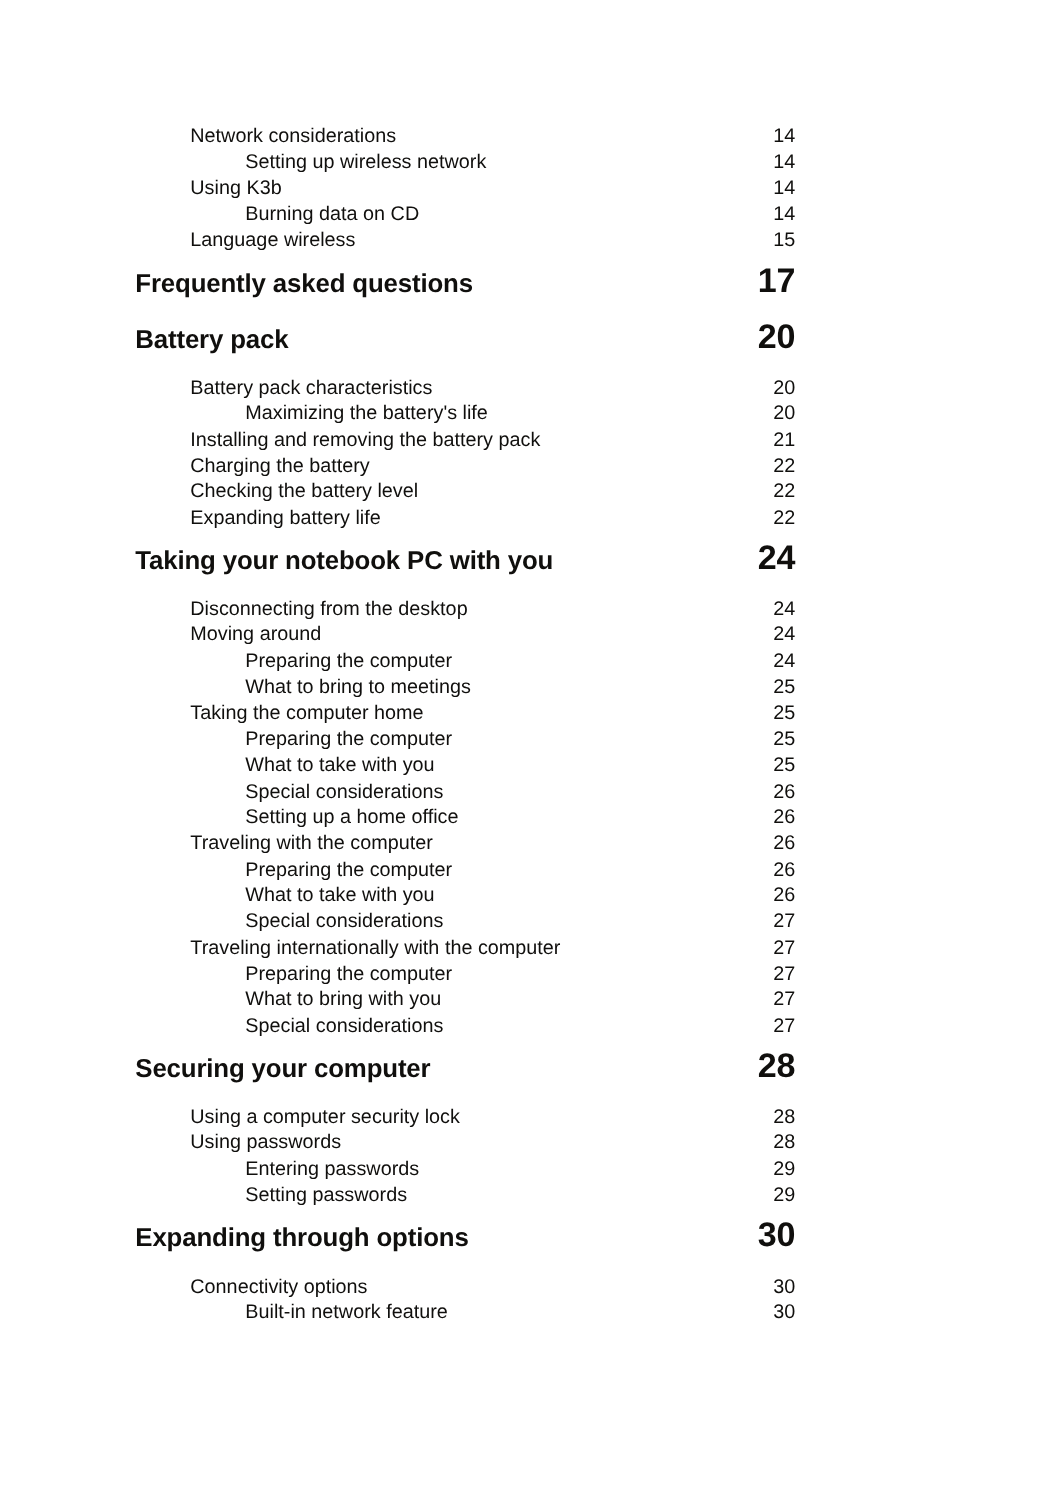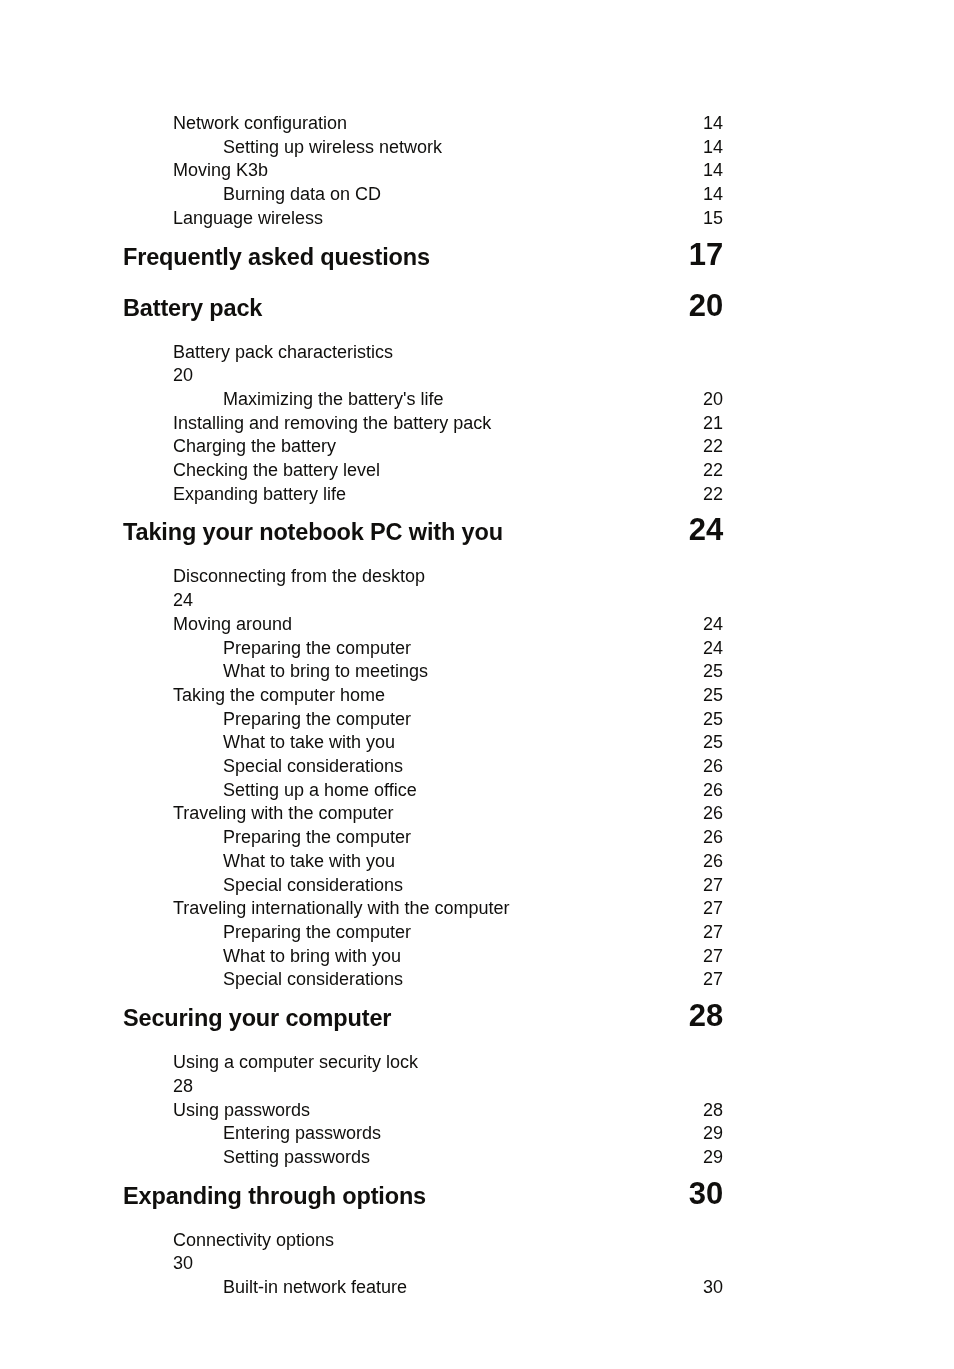--- a/index.html
+++ b/index.html
@@ -85,40 +85,39 @@
     line-height: 23.7px;
     padding-left: 100px;
   }
   .level-2 .entry-page {
     font-size: 18px;
   }
 
   .level-chapter + .level-1,
   .level-chapter + .level-2 {
     margin-top: 16px;
-    flex-direction: column;
   }
 </style>
 </head>
 <body>
 
 <div id="toc-page">
   <div class="toc-list" id="toc-list">
       <div class="toc-entry level-1">
-        <span class="entry-title">Network configuration</span>
+        <span class="entry-title">Network considerations</span>
         <span class="entry-filler"></span>
         <span class="entry-page">14</span>
       </div>
       <div class="toc-entry level-2">
         <span class="entry-title">Setting up wireless network</span>
         <span class="entry-filler"></span>
         <span class="entry-page">14</span>
       </div>
       <div class="toc-entry level-1">
-        <span class="entry-title">Moving K3b</span>
+        <span class="entry-title">Using K3b</span>
         <span class="entry-filler"></span>
         <span class="entry-page">14</span>
       </div>
       <div class="toc-entry level-2">
         <span class="entry-title">Burning data on CD</span>
         <span class="entry-filler"></span>
         <span class="entry-page">14</span>
       </div>
       <div class="toc-entry level-1">
         <span class="entry-title">Language wireless</span>

